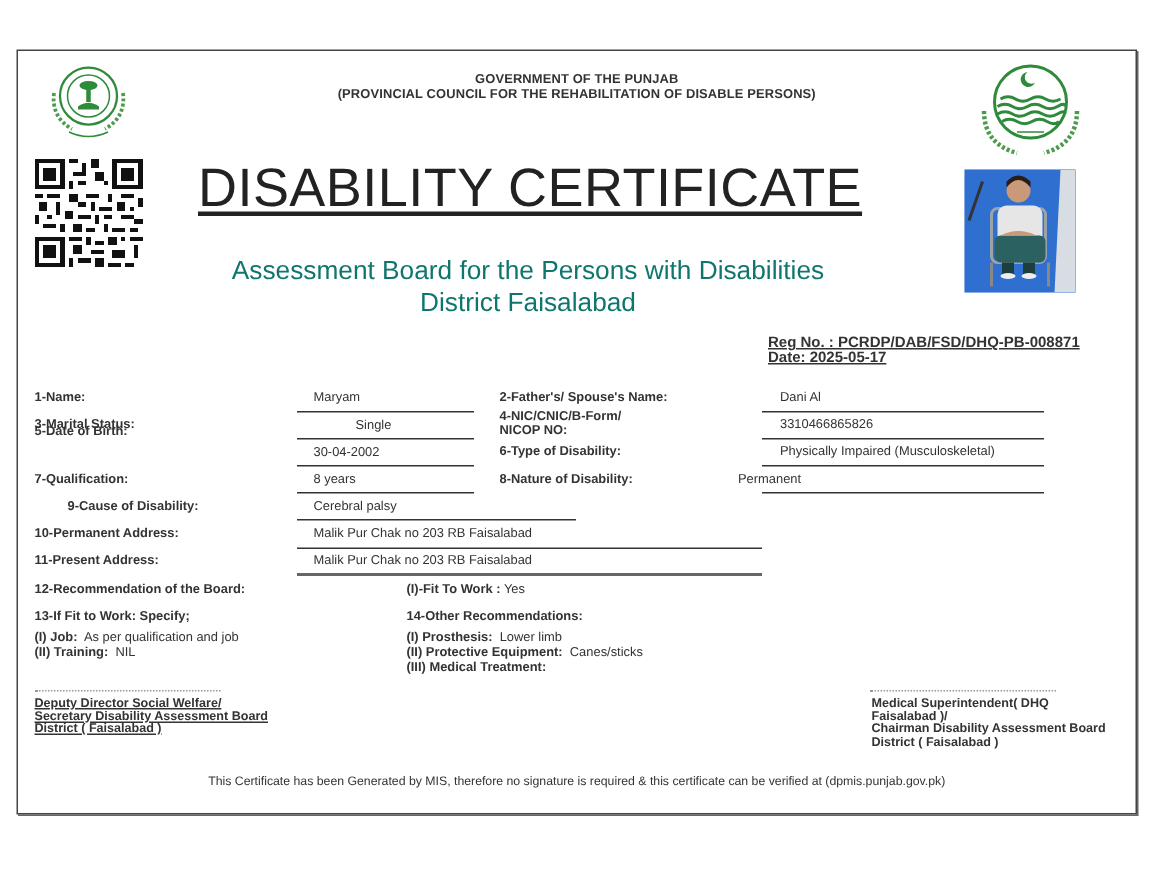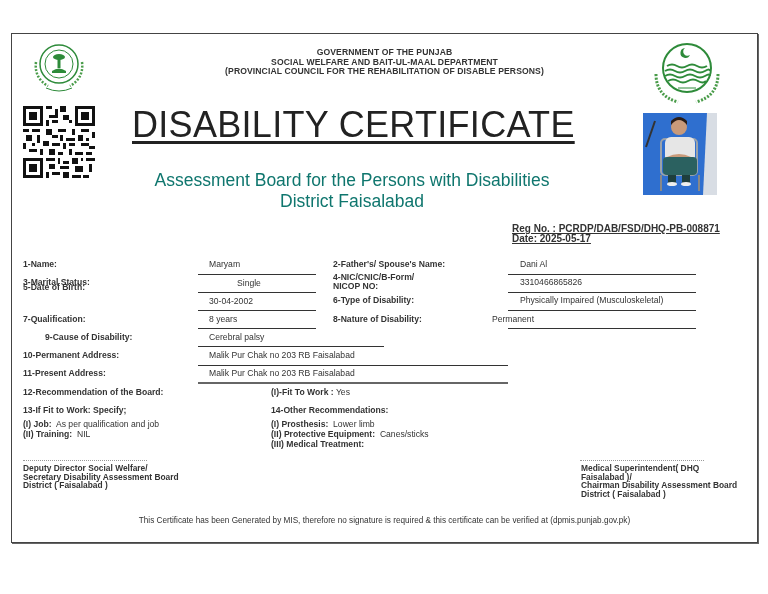--- a/index.html
+++ b/index.html
@@ -34,21 +34,20 @@
       <rect x="31.5" y="18" width="3" height="10" fill="#2e8b3a"></rect>
       <ellipse cx="33" cy="17" rx="6" ry="3" fill="#2e8b3a"></ellipse>
       <path d="M10 22 Q8 38 22 46" fill="none" stroke="#4a9c4a" stroke-width="2.5" stroke-dasharray="2 1.5"></path>
       <path d="M56 22 Q58 38 44 46" fill="none" stroke="#4a9c4a" stroke-width="2.5" stroke-dasharray="2 1.5"></path>
       <path d="M20 48 Q33 54 46 48" fill="none" stroke="#2e8b3a" stroke-width="1"></path>
     </svg>
   </div>
 
   <div class="hdr">
     <div>GOVERNMENT OF THE PUNJAB</div>
-    <div>SOCIAL WELFARE AND BAIT-UL-MAAL DEPARTMENT</div>
     <div>(PROVINCIAL COUNCIL FOR THE REHABILITATION OF DISABLE PERSONS)</div>
   </div>
 
   <div class="abs logo-right">
     <svg width="86" height="70" viewBox="0 0 86 70">
       <circle cx="43" cy="30" r="24" fill="none" stroke="#2e8b3a" stroke-width="2"></circle>
       <path d="M41 10 A5 5 0 1 0 46 17 A4 4 0 1 1 41 10 Z" fill="#2e8b3a"></path>
       <path d="M23 28 Q28 25 33 28 T43 28 T53 28 T63 28" fill="none" stroke="#2e8b3a" stroke-width="2"></path>
       <path d="M21 33 Q26 30 31 33 T41 33 T51 33 T61 33 T66 33" fill="none" stroke="#2e8b3a" stroke-width="2"></path>
       <path d="M21 38 Q26 35 31 38 T41 38 T51 38 T61 38 T66 38" fill="none" stroke="#2e8b3a" stroke-width="2"></path>
@@ -228,21 +227,21 @@
       <span class="lbl">(II) Protective Equipment:</span>&nbsp;
       <span>Canes/sticks</span>
     </div>
     <div>
       <span class="lbl">(III) Medical Treatment:</span>
       <span></span>
     </div>
   </div>
 
   <div class="dotted" style="left:11px;top:426px;width:124px;"></div>
-  <div class="abs sig" style="left:11px;top:430px;">
+  <div class="abs sig" style="left:11px;top:430px;text-decoration:underline;">
     <div>Deputy Director Social Welfare/</div>
     <div>Secretary Disability Assessment Board</div>
     <div>District ( Faisalabad )</div>
   </div>
 
   <div class="dotted" style="left:568px;top:426px;width:124px;"></div>
   <div class="abs sig" style="left:569px;top:430px;">
     <div>Medical Superintendent( DHQ</div>
     <div>Faisalabad )/</div>
     <div>Chairman Disability Assessment Board</div>

